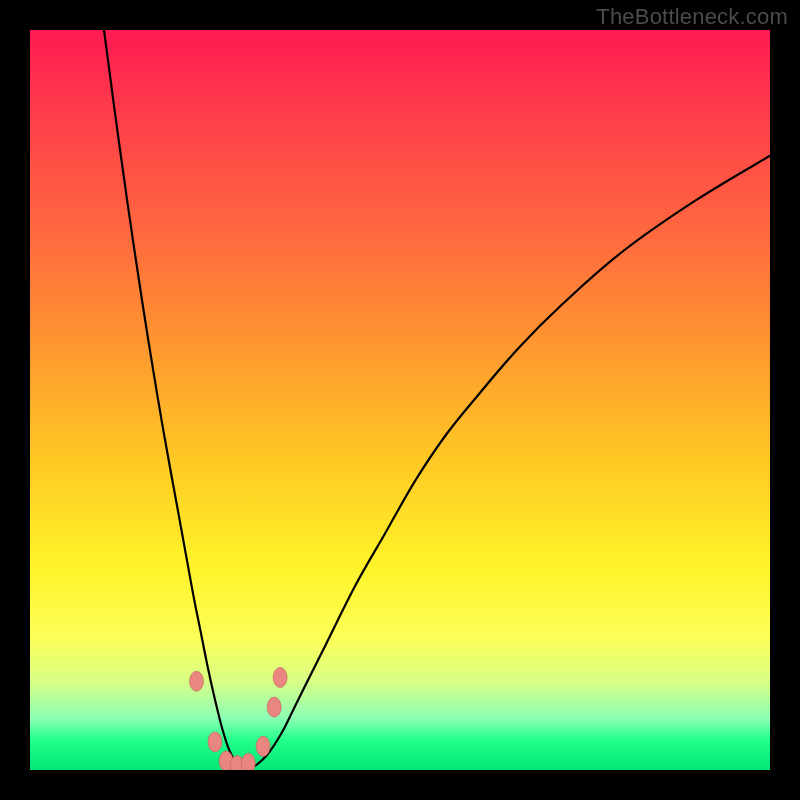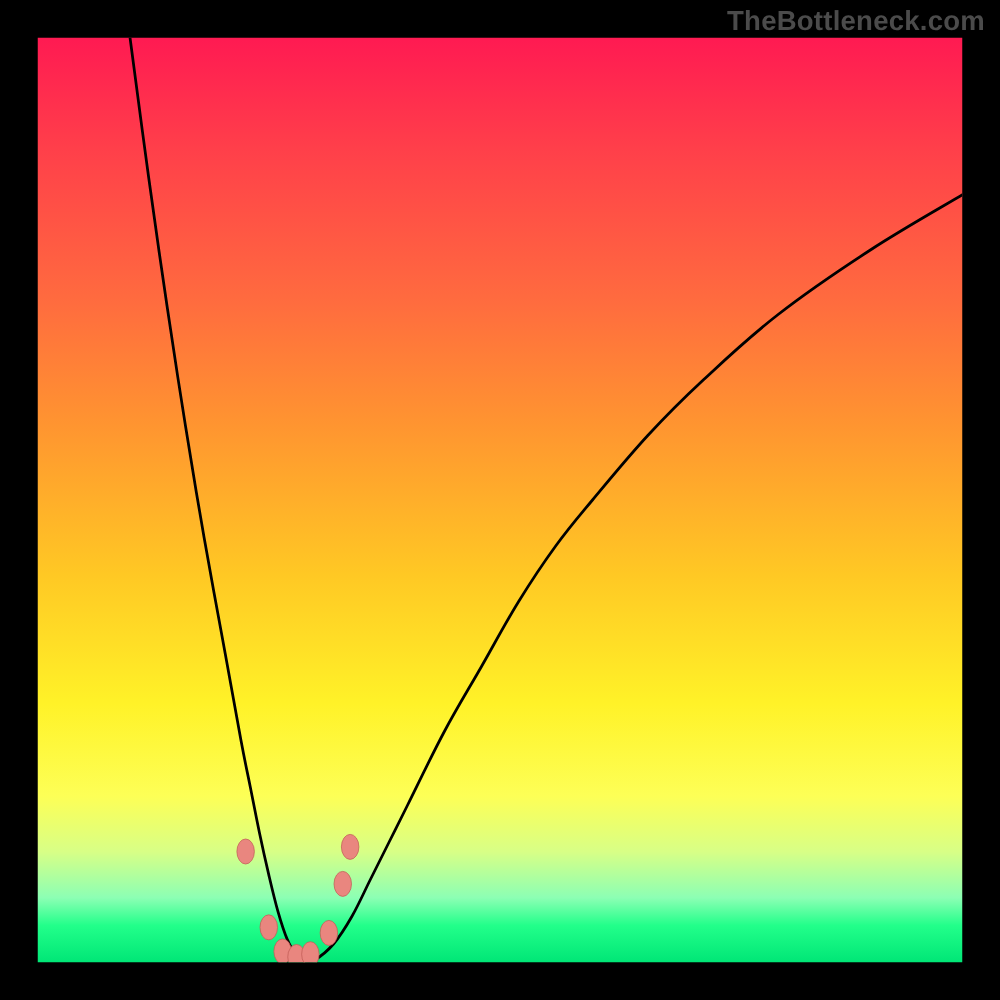--- a/index.html
+++ b/index.html
@@ -44,21 +44,21 @@
       #22ff8a 96%,
       #00e676 100%
     );
   }
   .watermark {
     position: absolute;
     top: 4px;
     right: 12px;
     color: #4b4b4b;
     font-size: 22px;
-    font-weight: 700;
+    font-weight: 400;
     letter-spacing: 0.2px;
     user-select: none;
   }
   svg.curve {
     position: absolute;
     inset: 0;
     width: 740px;
     height: 740px;
   }
 </style>

